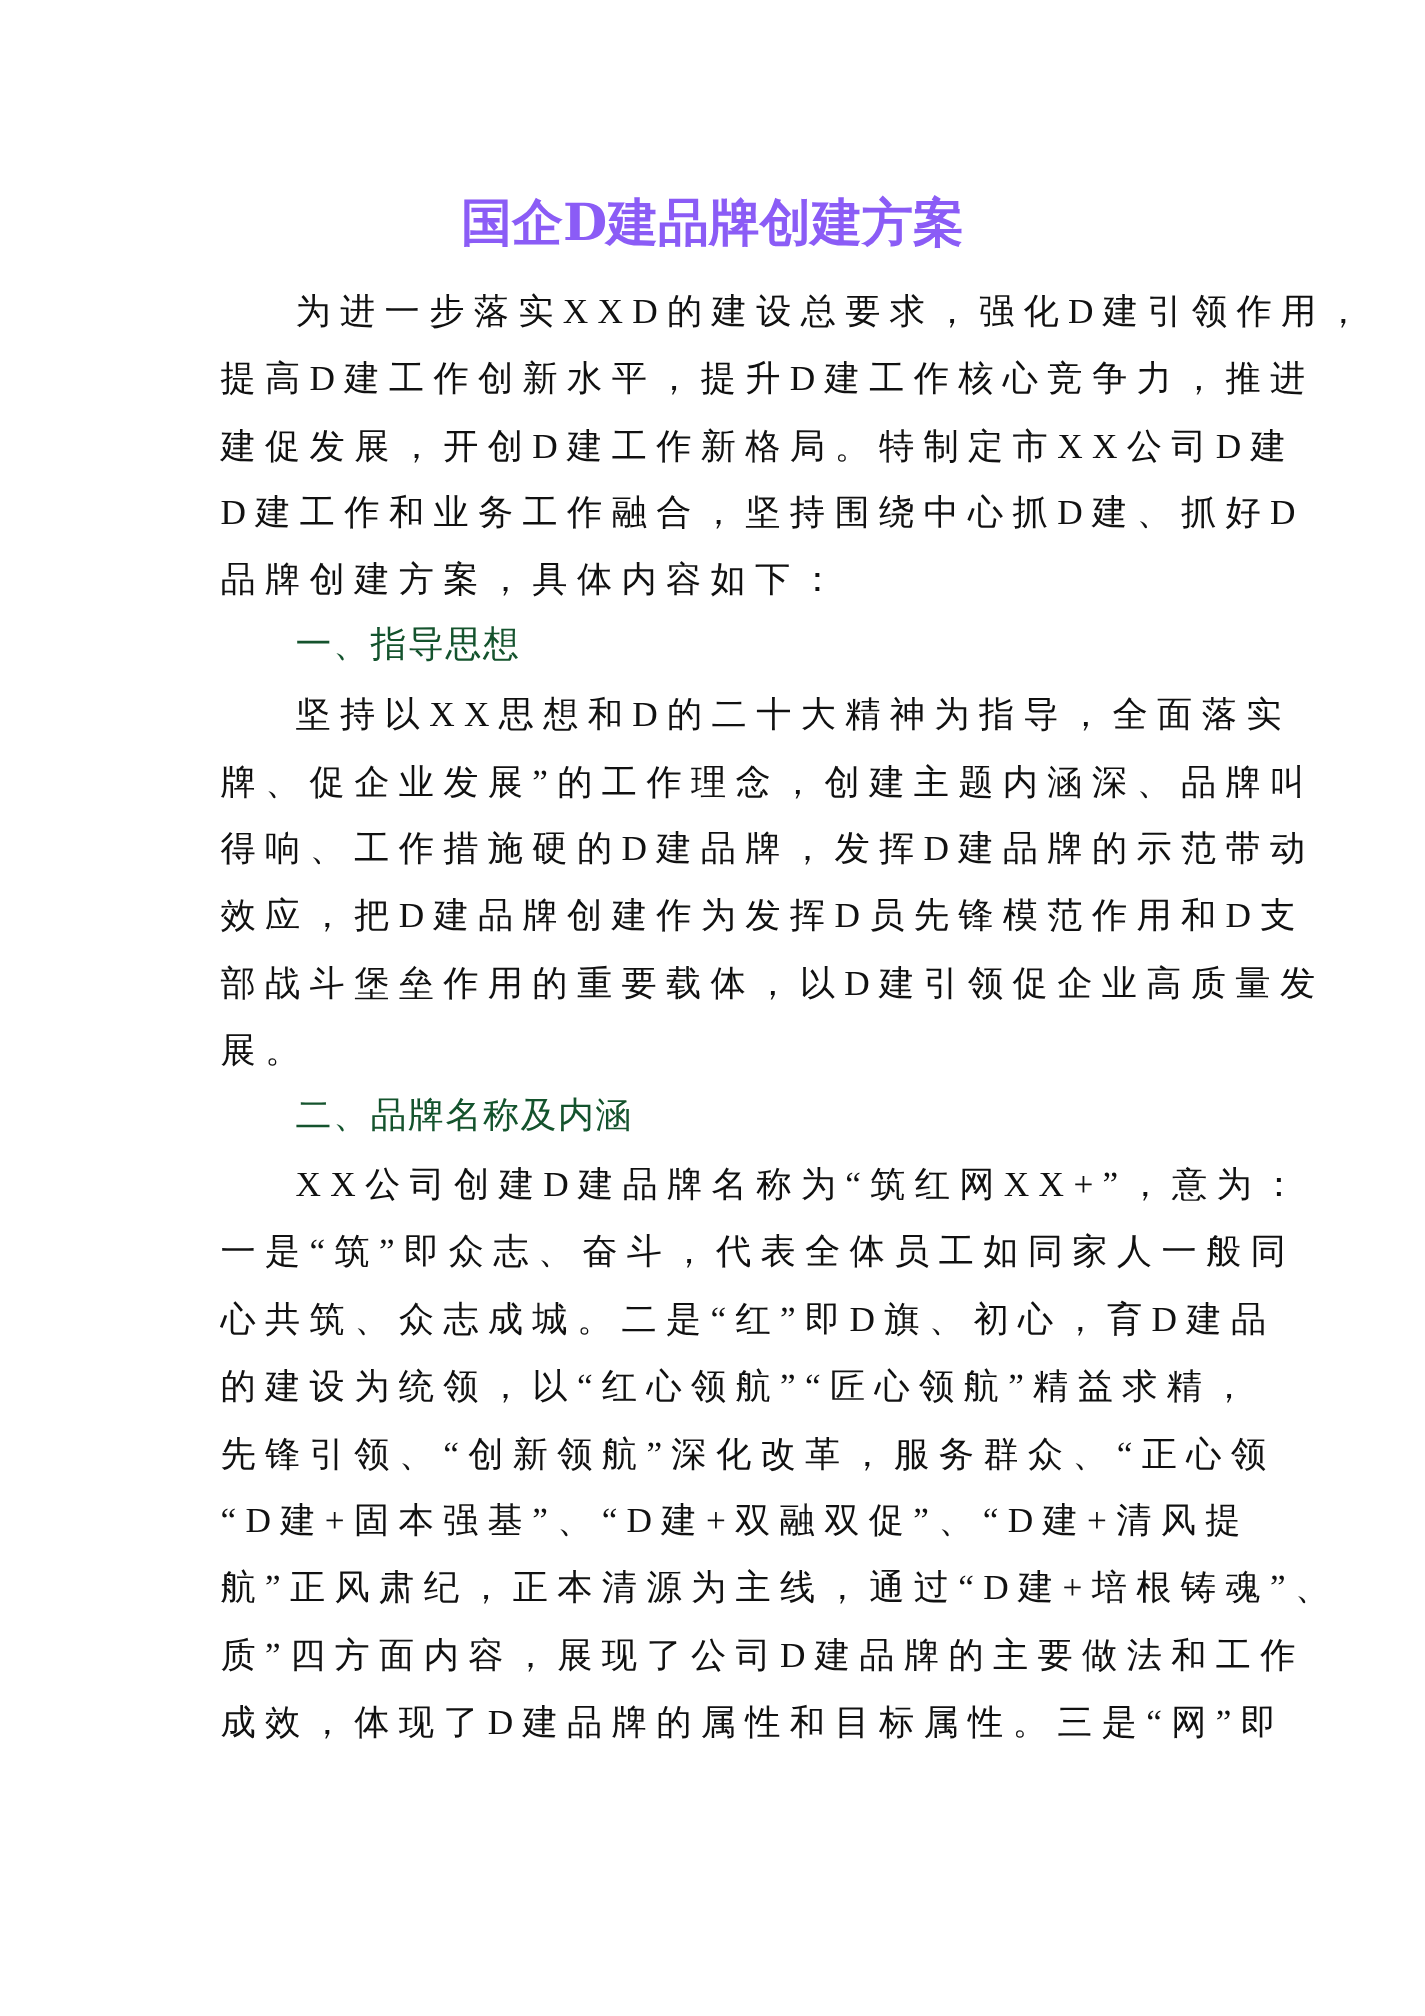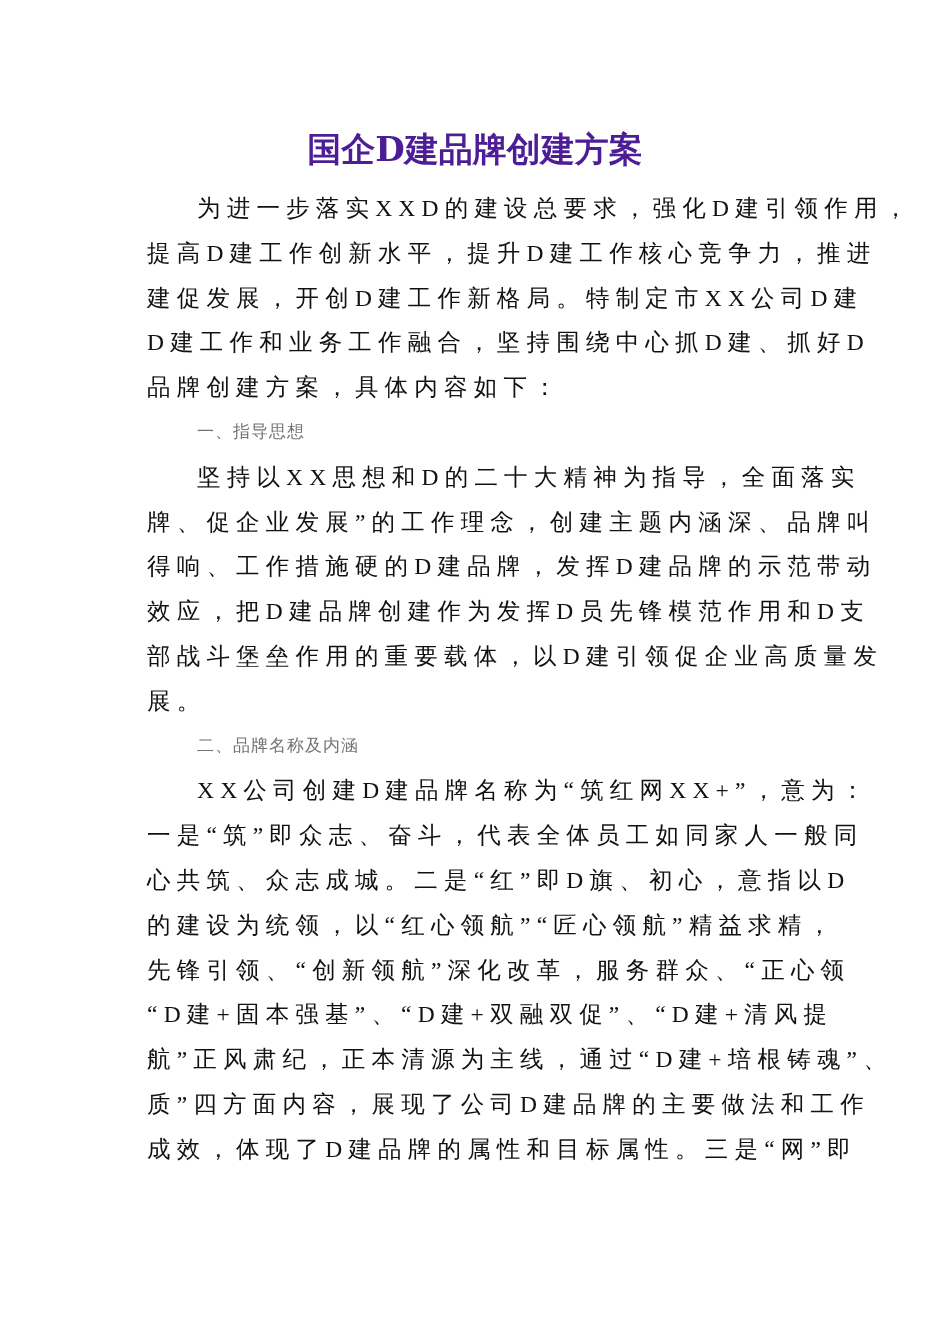--- a/index.html
+++ b/index.html
@@ -26,21 +26,21 @@
       position: absolute;
       left: 0;
       top: 124px;
       width: 950px;
       text-align: center;
       font-family: "DejaVu Serif", "Liberation Serif", serif;
       font-weight: bold;
       font-size: 34px;
       line-height: 50px;
       letter-spacing: 0px;
-      color: #4c1d95;
+      color: #8b5cf6;
       margin: 0;
     }
     .body-text {
       position: absolute;
       left: 147px;
       top: 186px;
       width: 690px;
       font-family: "Liberation Serif", "DejaVu Serif", serif;
       font-size: 23.5px;
       color: #111;
@@ -52,25 +52,25 @@
       letter-spacing: 6.2px;
     }
     .line.indent {
       padding-left: 50px;
     }
     .heading {
       height: 44.8px;
       line-height: 44.8px;
       white-space: nowrap;
       padding-left: 50px;
-      font-family: Liberation Sans, sans-serif;
+      font-family: Liberation Mono, monospace;
       font-weight: normal;
-      font-size: 17px;
+      font-size: 24px;
       letter-spacing: 1px;
-      color: #737373;
+      color: #14532d;
     }
   </style>
 </head>
 <body>
 
 <div class="page">
   <h1 class="title">国企D建品牌创建方案</h1>
 
   <div class="body-text">
     <div class="line indent">为进一步落实XXD的建设总要求，强化D建引领作用，</div>
@@ -81,21 +81,21 @@
     <div class="heading">一、指导思想</div>
     <div class="line indent">坚持以XX思想和D的二十大精神为指导，全面落实</div>
     <div class="line">牌、促企业发展”的工作理念，创建主题内涵深、品牌叫</div>
     <div class="line">得响、工作措施硬的D建品牌，发挥D建品牌的示范带动</div>
     <div class="line">效应，把D建品牌创建作为发挥D员先锋模范作用和D支</div>
     <div class="line">部战斗堡垒作用的重要载体，以D建引领促企业高质量发</div>
     <div class="line">展。</div>
     <div class="heading">二、品牌名称及内涵</div>
     <div class="line indent">XX公司创建D建品牌名称为“筑红网XX+”，意为：</div>
     <div class="line">一是“筑”即众志、奋斗，代表全体员工如同家人一般同</div>
-    <div class="line">心共筑、众志成城。二是“红”即D旗、初心，意指以D</div>
+    <div class="line">心共筑、众志成城。二是“红”即D旗、初心，育D建品</div>
     <div class="line">的建设为统领，以“红心领航”“匠心领航”精益求精，</div>
     <div class="line">先锋引领、“创新领航”深化改革，服务群众、“正心领</div>
     <div class="line">“D建+固本强基”、“D建+双融双促”、“D建+清风提</div>
     <div class="line">航”正风肃纪，正本清源为主线，通过“D建+培根铸魂”、</div>
     <div class="line">质”四方面内容，展现了公司D建品牌的主要做法和工作</div>
     <div class="line">成效，体现了D建品牌的属性和目标属性。三是“网”即</div>
   </div>
 </div>
 
 </body></html>

